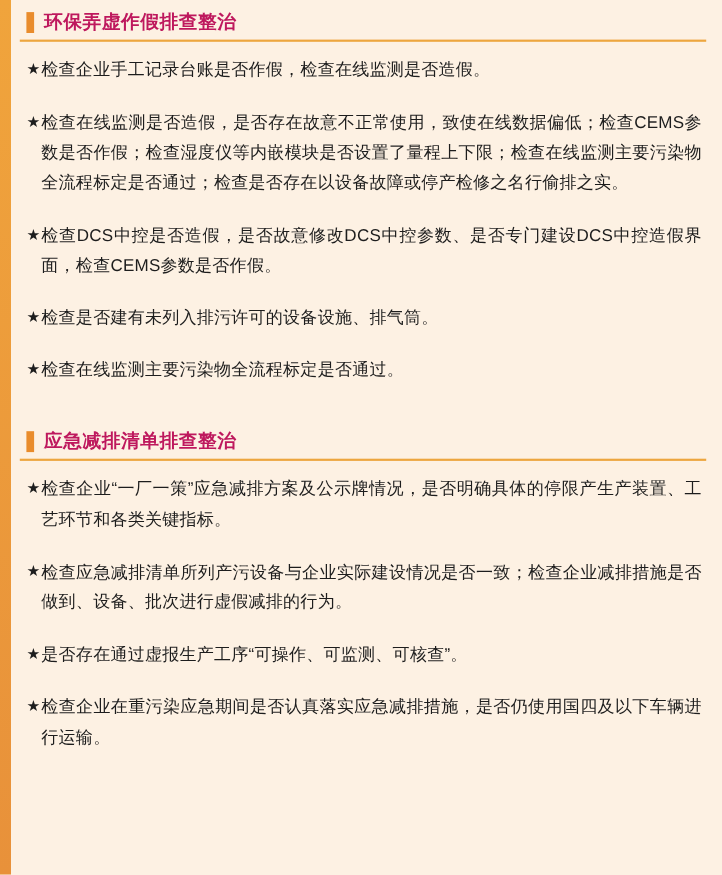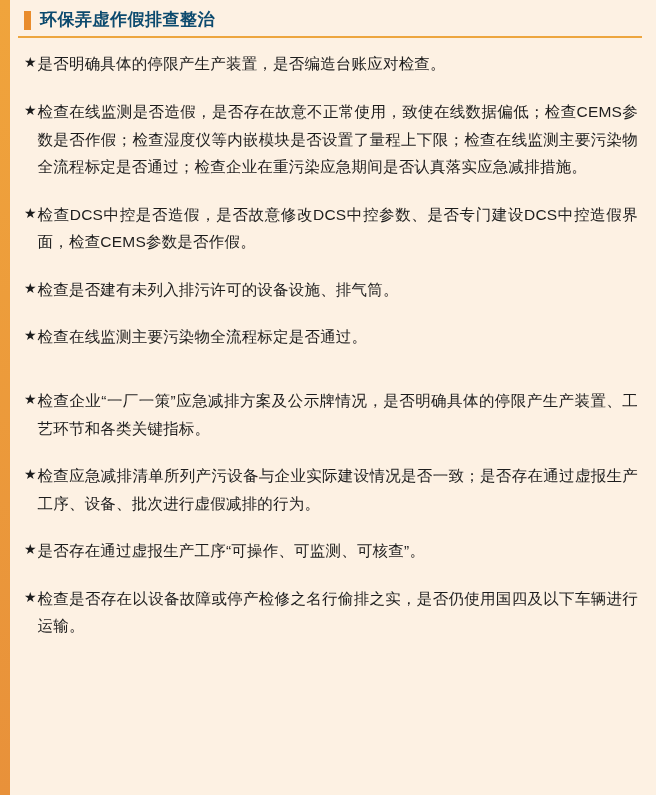--- a/index.html
+++ b/index.html
@@ -51,21 +51,21 @@
   .header-bar {
     width: 7px;
     height: 19px;
     background: #e98c2c;
     margin-right: 9px;
     flex: 0 0 auto;
   }
   .section-title {
     font-size: 17px;
     font-weight: bold;
-    color: #0c4a6e;
+    color: #be185d;
     letter-spacing: 0.5px;
     line-height: 1.2;
   }
   .items {
     padding: 6px 4px 10px 6px;
   }
   .item {
     display: flex;
     align-items: flex-start;
     margin: 0 0 20px 0;
@@ -100,56 +100,60 @@
   <div class="content">
 
     <div class="section section-1">
       <div class="section-header">
         <span class="header-bar"></span>
         <span class="section-title">环保弄虚作假排查整治</span>
       </div>
       <div class="items">
         <div class="item">
           <span class="star">★</span>
-          <span class="item-text">是否明确具体的停限产生产装置，是否编造台账应对检查。</span>
+          <span class="item-text">检查企业手工记录台账是否作假，检查在线监测是否造假。</span>
         </div>
         <div class="item">
           <span class="star">★</span>
-          <span class="item-text">检查在线监测是否造假，是否存在故意不正常使用，致使在线数据偏低；检查CEMS参数是否作假；检查湿度仪等内嵌模块是否设置了量程上下限；检查在线监测主要污染物全流程标定是否通过；检查企业在重污染应急期间是否认真落实应急减排措施。</span>
+          <span class="item-text">检查在线监测是否造假，是否存在故意不正常使用，致使在线数据偏低；检查CEMS参数是否作假；检查湿度仪等内嵌模块是否设置了量程上下限；检查在线监测主要污染物全流程标定是否通过；检查是否存在以设备故障或停产检修之名行偷排之实。</span>
         </div>
         <div class="item">
           <span class="star">★</span>
           <span class="item-text">检查DCS中控是否造假，是否故意修改DCS中控参数、是否专门建设DCS中控造假界面，检查CEMS参数是否作假。</span>
         </div>
         <div class="item">
           <span class="star">★</span>
           <span class="item-text">检查是否建有未列入排污许可的设备设施、排气筒。</span>
         </div>
         <div class="item">
           <span class="star">★</span>
           <span class="item-text">检查在线监测主要污染物全流程标定是否通过。</span>
         </div>
       </div>
     </div>
 
     <div class="section section-2">
+      <div class="section-header">
+        <span class="header-bar"></span>
+        <span class="section-title">应急减排清单排查整治</span>
+      </div>
       <div class="items">
         <div class="item">
           <span class="star">★</span>
           <span class="item-text">检查企业“一厂一策”应急减排方案及公示牌情况，是否明确具体的停限产生产装置、工艺环节和各类关键指标。</span>
         </div>
         <div class="item">
           <span class="star">★</span>
-          <span class="item-text">检查应急减排清单所列产污设备与企业实际建设情况是否一致；是否存在通过虚报生产工序、设备、批次进行虚假减排的行为。</span>
+          <span class="item-text">检查应急减排清单所列产污设备与企业实际建设情况是否一致；检查企业减排措施是否做到、设备、批次进行虚假减排的行为。</span>
         </div>
         <div class="item">
           <span class="star">★</span>
           <span class="item-text">是否存在通过虚报生产工序“可操作、可监测、可核查”。</span>
         </div>
         <div class="item">
           <span class="star">★</span>
-          <span class="item-text">检查是否存在以设备故障或停产检修之名行偷排之实，是否仍使用国四及以下车辆进行运输。</span>
+          <span class="item-text">检查企业在重污染应急期间是否认真落实应急减排措施，是否仍使用国四及以下车辆进行运输。</span>
         </div>
       </div>
     </div>
 
   </div>
 </div>
 
 </body></html>

